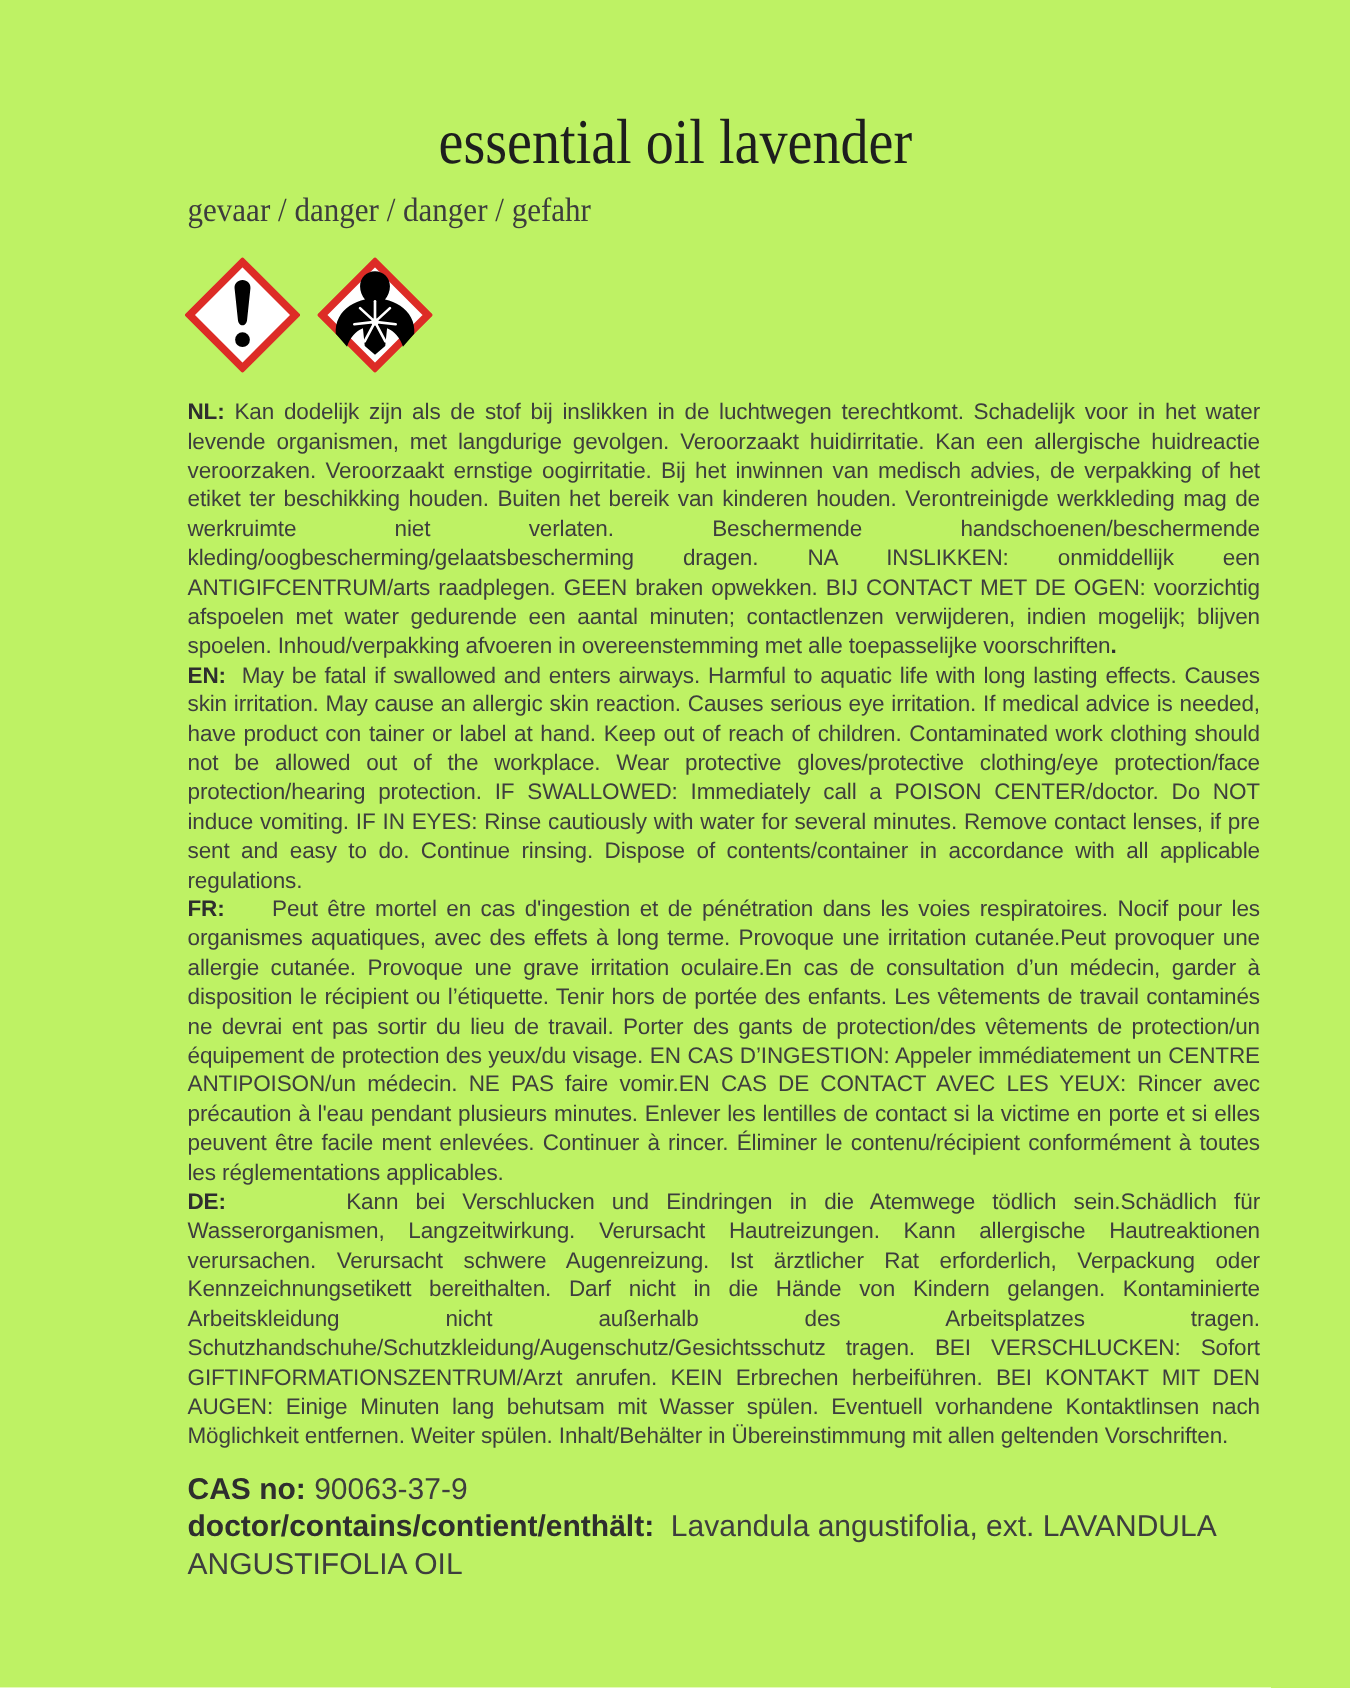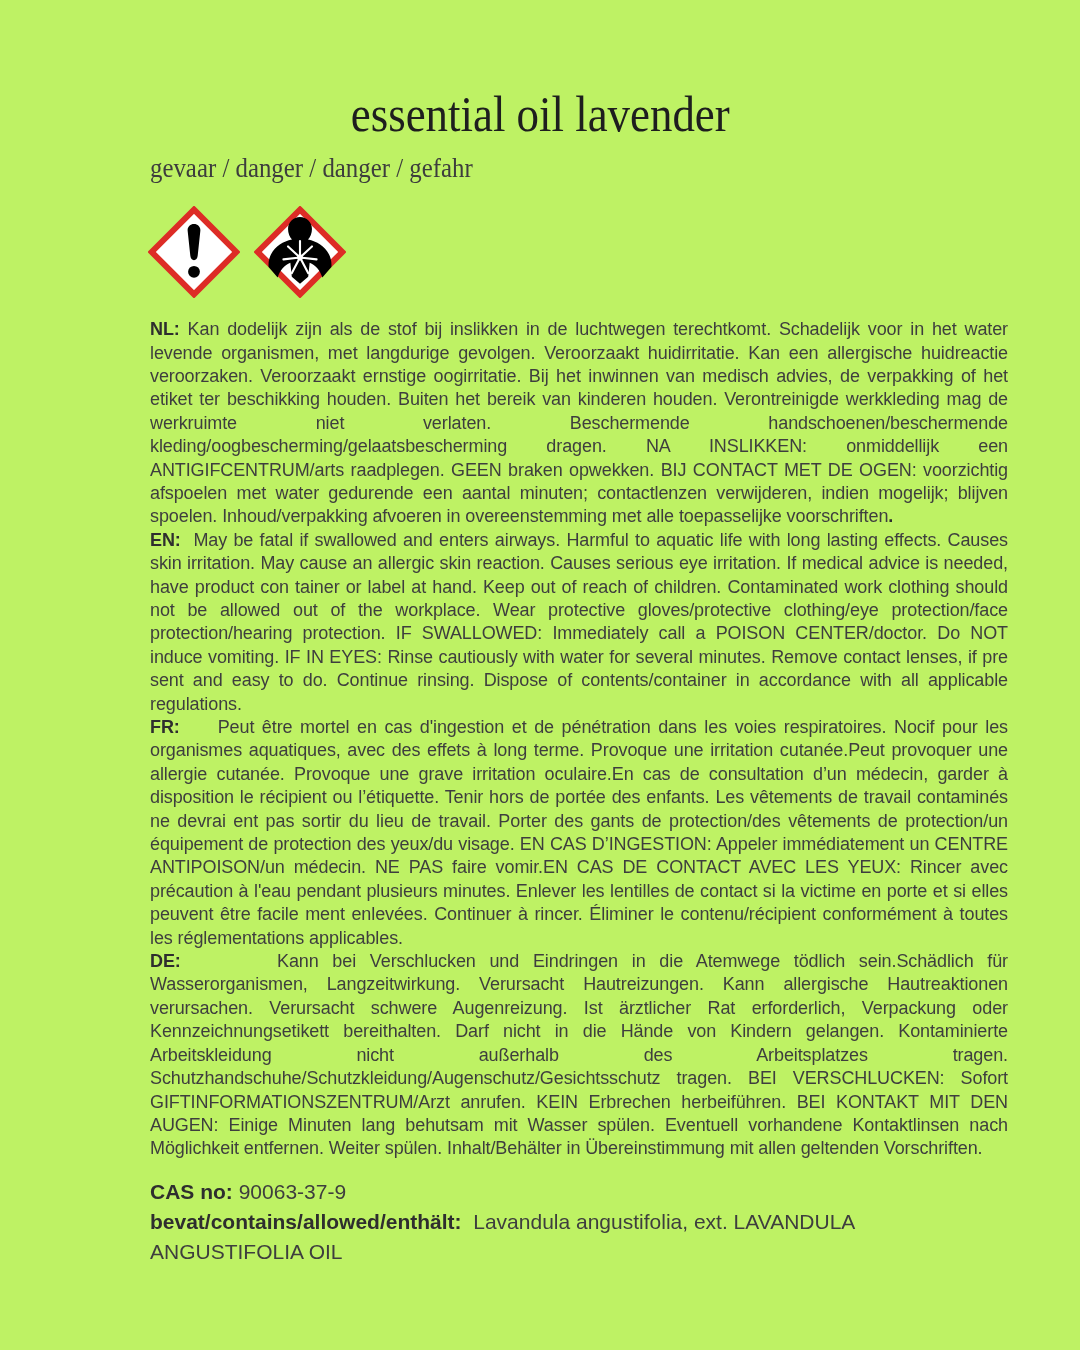--- a/index.html
+++ b/index.html
@@ -51,21 +51,21 @@
     font-size:18px;
     line-height:23.4px;
     letter-spacing:-0.1px;
     color:#3e3e3e;
     text-align:justify;
   }
   .statements p{margin:0;}
   .statements b{font-weight:700;color:#2e2e2e;}
   .footer{
     margin:16px 72px 0 150px;
-    font-size:21px;
+    font-size:24px;
     line-height:30px;
     color:#3e3e3e;
   }
   .footer p{margin:0;}
   .footer b{font-weight:700;color:#2e2e2e;}
 </style>
 </head>
 <body>
 
 <div class="page">
@@ -101,16 +101,16 @@
 
   <div class="statements">
     <p><b>NL:</b> <span>Kan dodelijk zijn als de stof bij inslikken in de luchtwegen terechtkomt. Schadelijk voor in het water levende organismen, met langdurige gevolgen. Veroorzaakt huidirritatie. Kan een allergische huidreactie veroorzaken. Veroorzaakt ernstige oogirritatie. Bij het inwinnen van medisch advies, de verpakking of het etiket ter beschikking houden. Buiten het bereik van kinderen houden. Verontreinigde werkkleding mag de werkruimte niet verlaten. Beschermende handschoenen/beschermende kleding/oogbescherming/gelaatsbescherming dragen. NA INSLIKKEN: onmiddellijk een ANTIGIFCENTRUM/arts raadplegen. GEEN braken opwekken. BIJ CONTACT MET DE OGEN: voorzichtig afspoelen met water gedurende een aantal minuten; contactlenzen verwijderen, indien mogelijk; blijven spoelen. Inhoud/verpakking afvoeren in overeenstemming met alle toepasselijke voorschriften</span><b>.</b></p>
     <p><b>EN:</b> <span>&nbsp;May be fatal if swallowed and enters airways. Harmful to aquatic life with long lasting effects. Causes skin irritation. May cause an allergic skin reaction. Causes serious eye irritation. If medical advice is needed, have product con tainer or label at hand. Keep out of reach of children. Contaminated work clothing should not be allowed out of the workplace. Wear protective gloves/protective clothing/eye protection/face protection/hearing protection. IF SWALLOWED: Immediately call a POISON CENTER/doctor. Do NOT induce vomiting. IF IN EYES: Rinse cautiously with water for several minutes. Remove contact lenses, if pre sent and easy to do. Continue rinsing. Dispose of contents/container in accordance with all applicable regulations.</span></p>
     <p><b>FR:</b> <span>&nbsp;&nbsp;&nbsp;&nbsp;Peut être mortel en cas d'ingestion et de pénétration dans les voies respiratoires. Nocif pour les organismes aquatiques, avec des effets à long terme. Provoque une irritation cutanée.Peut provoquer une allergie cutanée. Provoque une grave irritation oculaire.En cas de consultation d’un médecin, garder à disposition le récipient ou l’étiquette. Tenir hors de portée des enfants. Les vêtements de travail contaminés ne devrai ent pas sortir du lieu de travail. Porter des gants de protection/des vêtements de protection/un équipement de protection des yeux/du visage. EN CAS D’INGESTION: Appeler immédiatement un CENTRE ANTIPOISON/un médecin. NE PAS faire vomir.EN CAS DE CONTACT AVEC LES YEUX: Rincer avec précaution à l'eau pendant plusieurs minutes. Enlever les lentilles de contact si la victime en porte et si elles peuvent être facile ment enlevées. Continuer à rincer. Éliminer le contenu/récipient conformément à toutes les réglementations applicables.</span></p>
     <p><b>DE:</b> <span>&nbsp;&nbsp;&nbsp;&nbsp;&nbsp;&nbsp;Kann bei Verschlucken und Eindringen in die Atemwege tödlich sein.Schädlich für Wasserorganismen, Langzeitwirkung. Verursacht Hautreizungen. Kann allergische Hautreaktionen verursachen. Verursacht schwere Augenreizung. Ist ärztlicher Rat erforderlich, Verpackung oder Kennzeichnungsetikett bereithalten. Darf nicht in die Hände von Kindern gelangen. Kontaminierte Arbeitskleidung nicht außerhalb des Arbeitsplatzes tragen. Schutzhandschuhe/Schutzkleidung/Augenschutz/Gesichtsschutz tragen. BEI VERSCHLUCKEN: Sofort GIFTINFORMATIONSZENTRUM/Arzt anrufen. KEIN Erbrechen herbeiführen. BEI KONTAKT MIT DEN AUGEN: Einige Minuten lang behutsam mit Wasser spülen. Eventuell vorhandene Kontaktlinsen nach Möglichkeit entfernen. Weiter spülen. Inhalt/Behälter in Übereinstimmung mit allen geltenden Vorschriften.</span></p>
   </div>
 
   <div class="footer">
     <p><b>CAS no:</b> <span>90063-37-9</span></p>
-    <p><b>bevat/contains/allowed/enthält:</b> <span>&nbsp;Lavandula angustifolia, ext. LAVANDULA ANGUSTIFOLIA OIL</span></p>
+    <p><b>doctor/contains/contient/enthält:</b> <span>&nbsp;Lavandula angustifolia, ext. LAVANDULA ANGUSTIFOLIA OIL</span></p>
   </div>
 
 </div>
 
 </body></html>

